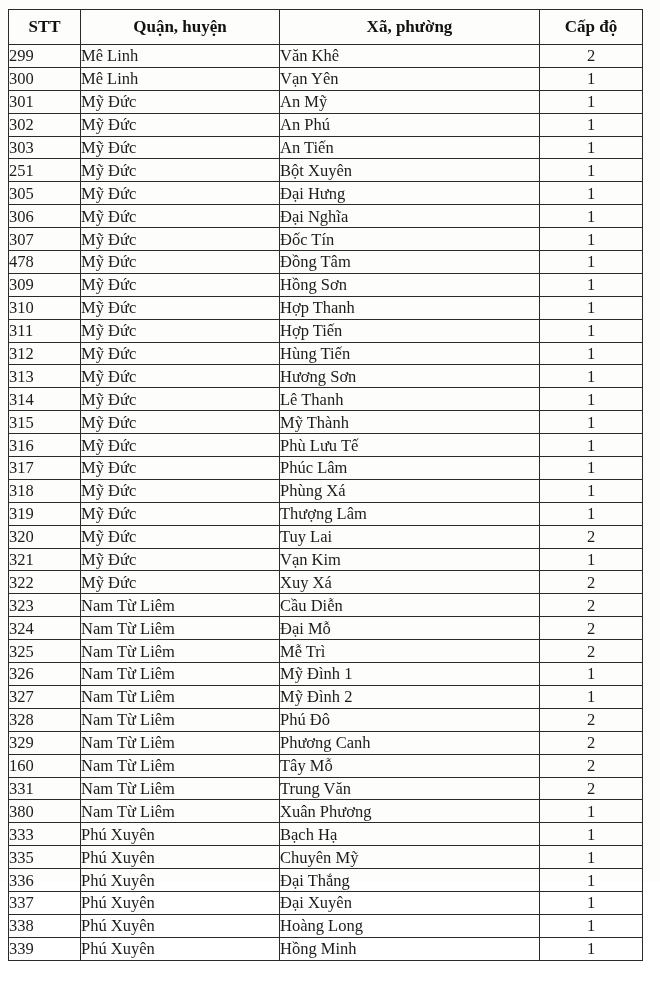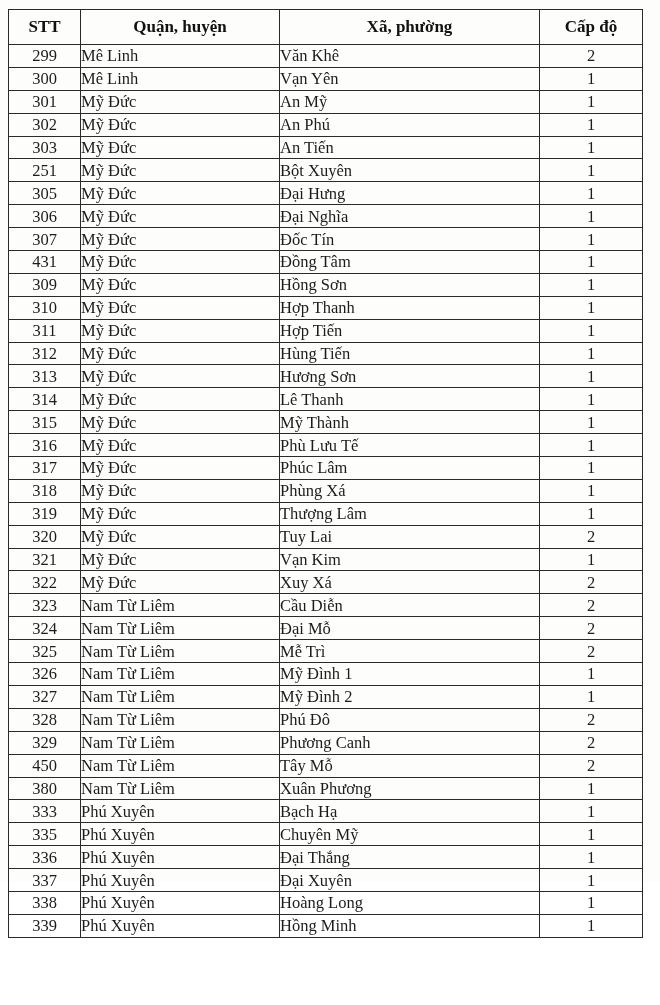--- a/index.html
+++ b/index.html
@@ -48,21 +48,21 @@
       vertical-align: middle;
       color: #111;
     }
     table.grid td {
       height: 21.9px;
       font-size: 16.5px;
       line-height: 21px;
       vertical-align: middle;
       color: #1c1c1c;
     }
-    td.stt { text-align: center; }
+    td.stt { text-align: left; }
     td.district { padding-left: 10px; }
     td.ward { padding-left: 8px; }
     td.level { text-align: center; }
   </style>
 </head>
 <body>
 
 <div class="page">
   <table class="grid">
     <colgroup>
@@ -128,21 +128,21 @@
           <td class="ward">Đại Nghĩa</td>
           <td class="level">1</td>
         </tr>
         <tr>
           <td class="stt">307</td>
           <td class="district">Mỹ Đức</td>
           <td class="ward">Đốc Tín</td>
           <td class="level">1</td>
         </tr>
         <tr>
-          <td class="stt">431</td>
+          <td class="stt">478</td>
           <td class="district">Mỹ Đức</td>
           <td class="ward">Đồng Tâm</td>
           <td class="level">1</td>
         </tr>
         <tr>
           <td class="stt">309</td>
           <td class="district">Mỹ Đức</td>
           <td class="ward">Hồng Sơn</td>
           <td class="level">1</td>
         </tr>
@@ -260,23 +260,29 @@
           <td class="ward">Phú Đô</td>
           <td class="level">2</td>
         </tr>
         <tr>
           <td class="stt">329</td>
           <td class="district">Nam Từ Liêm</td>
           <td class="ward">Phương Canh</td>
           <td class="level">2</td>
         </tr>
         <tr>
-          <td class="stt">450</td>
+          <td class="stt">160</td>
           <td class="district">Nam Từ Liêm</td>
           <td class="ward">Tây Mỗ</td>
+          <td class="level">2</td>
+        </tr>
+        <tr>
+          <td class="stt">331</td>
+          <td class="district">Nam Từ Liêm</td>
+          <td class="ward">Trung Văn</td>
           <td class="level">2</td>
         </tr>
         <tr>
           <td class="stt">380</td>
           <td class="district">Nam Từ Liêm</td>
           <td class="ward">Xuân Phương</td>
           <td class="level">1</td>
         </tr>
         <tr>
           <td class="stt">333</td>

